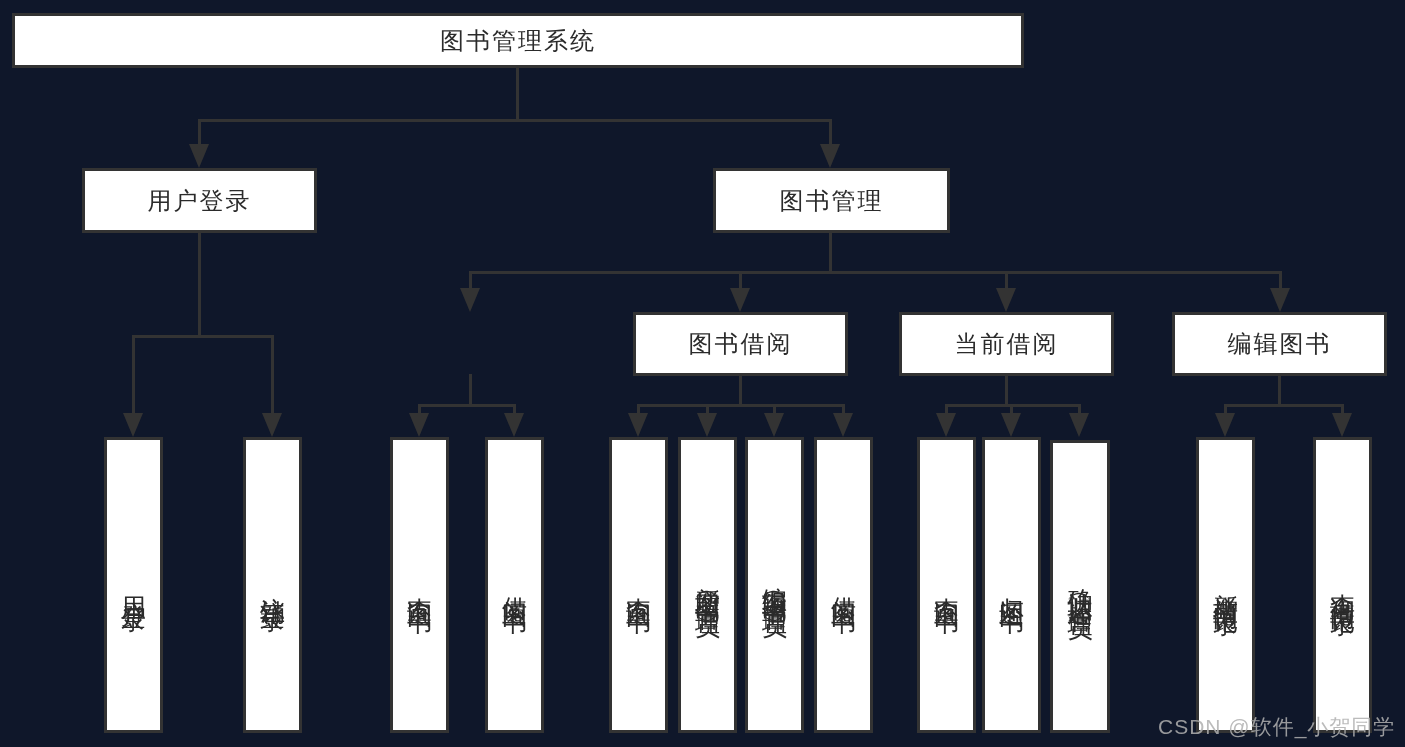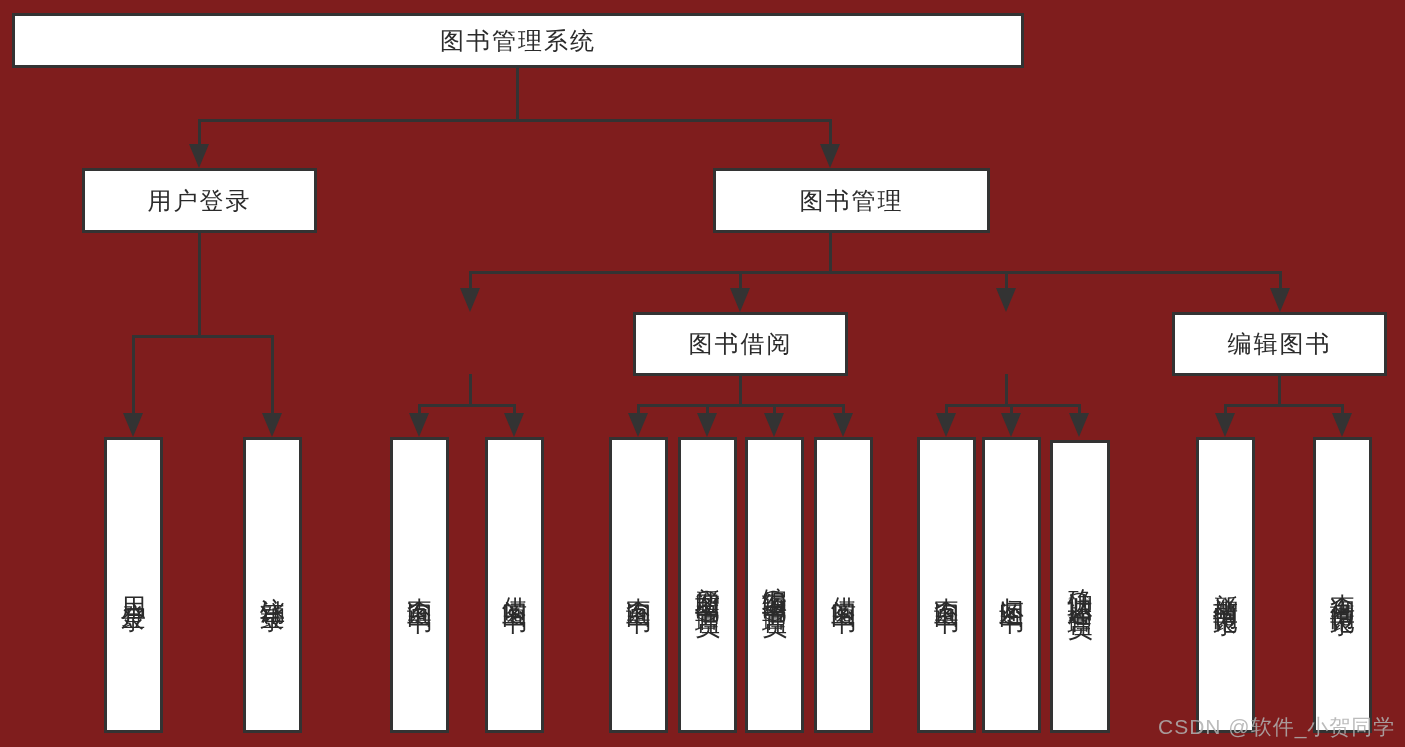--- a/index.html
+++ b/index.html
@@ -1,17 +1,17 @@
 <!DOCTYPE html>
 <html><head>
 <meta charset="utf-8">
 <style>
   html,body { margin:0; padding:0; background:#ffffff; }
   .canvas {
-    position:relative; width:1405px; height:747px; background:#7f1d1d;
+    position:relative; width:1405px; height:747px; background:#0f172a;
     font-family:"Liberation Sans","DejaVu Sans",sans-serif; color:#2b2b2b;
     overflow:hidden;
   }
   .box {
     position:absolute; background:#ffffff; border:3px solid #333333;
     box-sizing:border-box; display:flex; align-items:center; justify-content:center;
     font-size:24px; letter-spacing:2px; white-space:nowrap;
   }
   .vwrap { white-space:normal; }
   .vtext {
@@ -40,21 +40,21 @@
   <div>
     <div class="vline" style="left:516px;top:65px;height:57px"></div>
     <div class="hline" style="left:198px;top:119px;width:634px"></div>
     <div class="vline" style="left:198px;top:119px;height:30px"></div>
     <div class="arrow" style="left:189px;top:144px"></div>
     <div class="vline" style="left:829px;top:119px;height:30px"></div>
     <div class="arrow" style="left:820px;top:144px"></div>
   </div>
 
   <div class="box" style="left:82px;top:168px;width:235px;height:65px">用户登录</div>
-  <div class="box" style="left:713px;top:168px;width:277px;height:65px">图书管理</div>
+  <div class="box" style="left:713px;top:168px;width:237px;height:65px">图书管理</div>
 
   <div>
     <div class="vline" style="left:198px;top:232px;height:106px"></div>
     <div class="hline" style="left:132px;top:335px;width:142px"></div>
     <div class="vline" style="left:132px;top:335px;height:80px"></div>
     <div class="arrow" style="left:123px;top:413px"></div>
     <div class="vline" style="left:271px;top:335px;height:80px"></div>
     <div class="arrow" style="left:262px;top:413px"></div>
   </div>
 
@@ -65,20 +65,21 @@
     <div class="arrow" style="left:460px;top:288px"></div>
     <div class="vline" style="left:739px;top:271px;height:20px"></div>
     <div class="arrow" style="left:730px;top:288px"></div>
     <div class="vline" style="left:1005px;top:271px;height:20px"></div>
     <div class="arrow" style="left:996px;top:288px"></div>
     <div class="vline" style="left:1279px;top:271px;height:20px"></div>
     <div class="arrow" style="left:1270px;top:288px"></div>
   </div>
 
   <div class="box" style="left:633px;top:312px;width:215px;height:64px">图书借阅</div>
+  <div class="box" style="left:899px;top:312px;width:215px;height:64px">当前借阅</div>
   <div class="box" style="left:1172px;top:312px;width:215px;height:64px">编辑图书</div>
 
   <div>
     <div class="vline" style="left:469px;top:374px;height:33px"></div>
     <div class="hline" style="left:418px;top:404px;width:98px"></div>
     <div class="vline" style="left:418px;top:404px;height:14px"></div>
     <div class="arrow" style="left:409px;top:413px"></div>
     <div class="vline" style="left:513px;top:404px;height:14px"></div>
     <div class="arrow" style="left:504px;top:413px"></div>
   </div>

